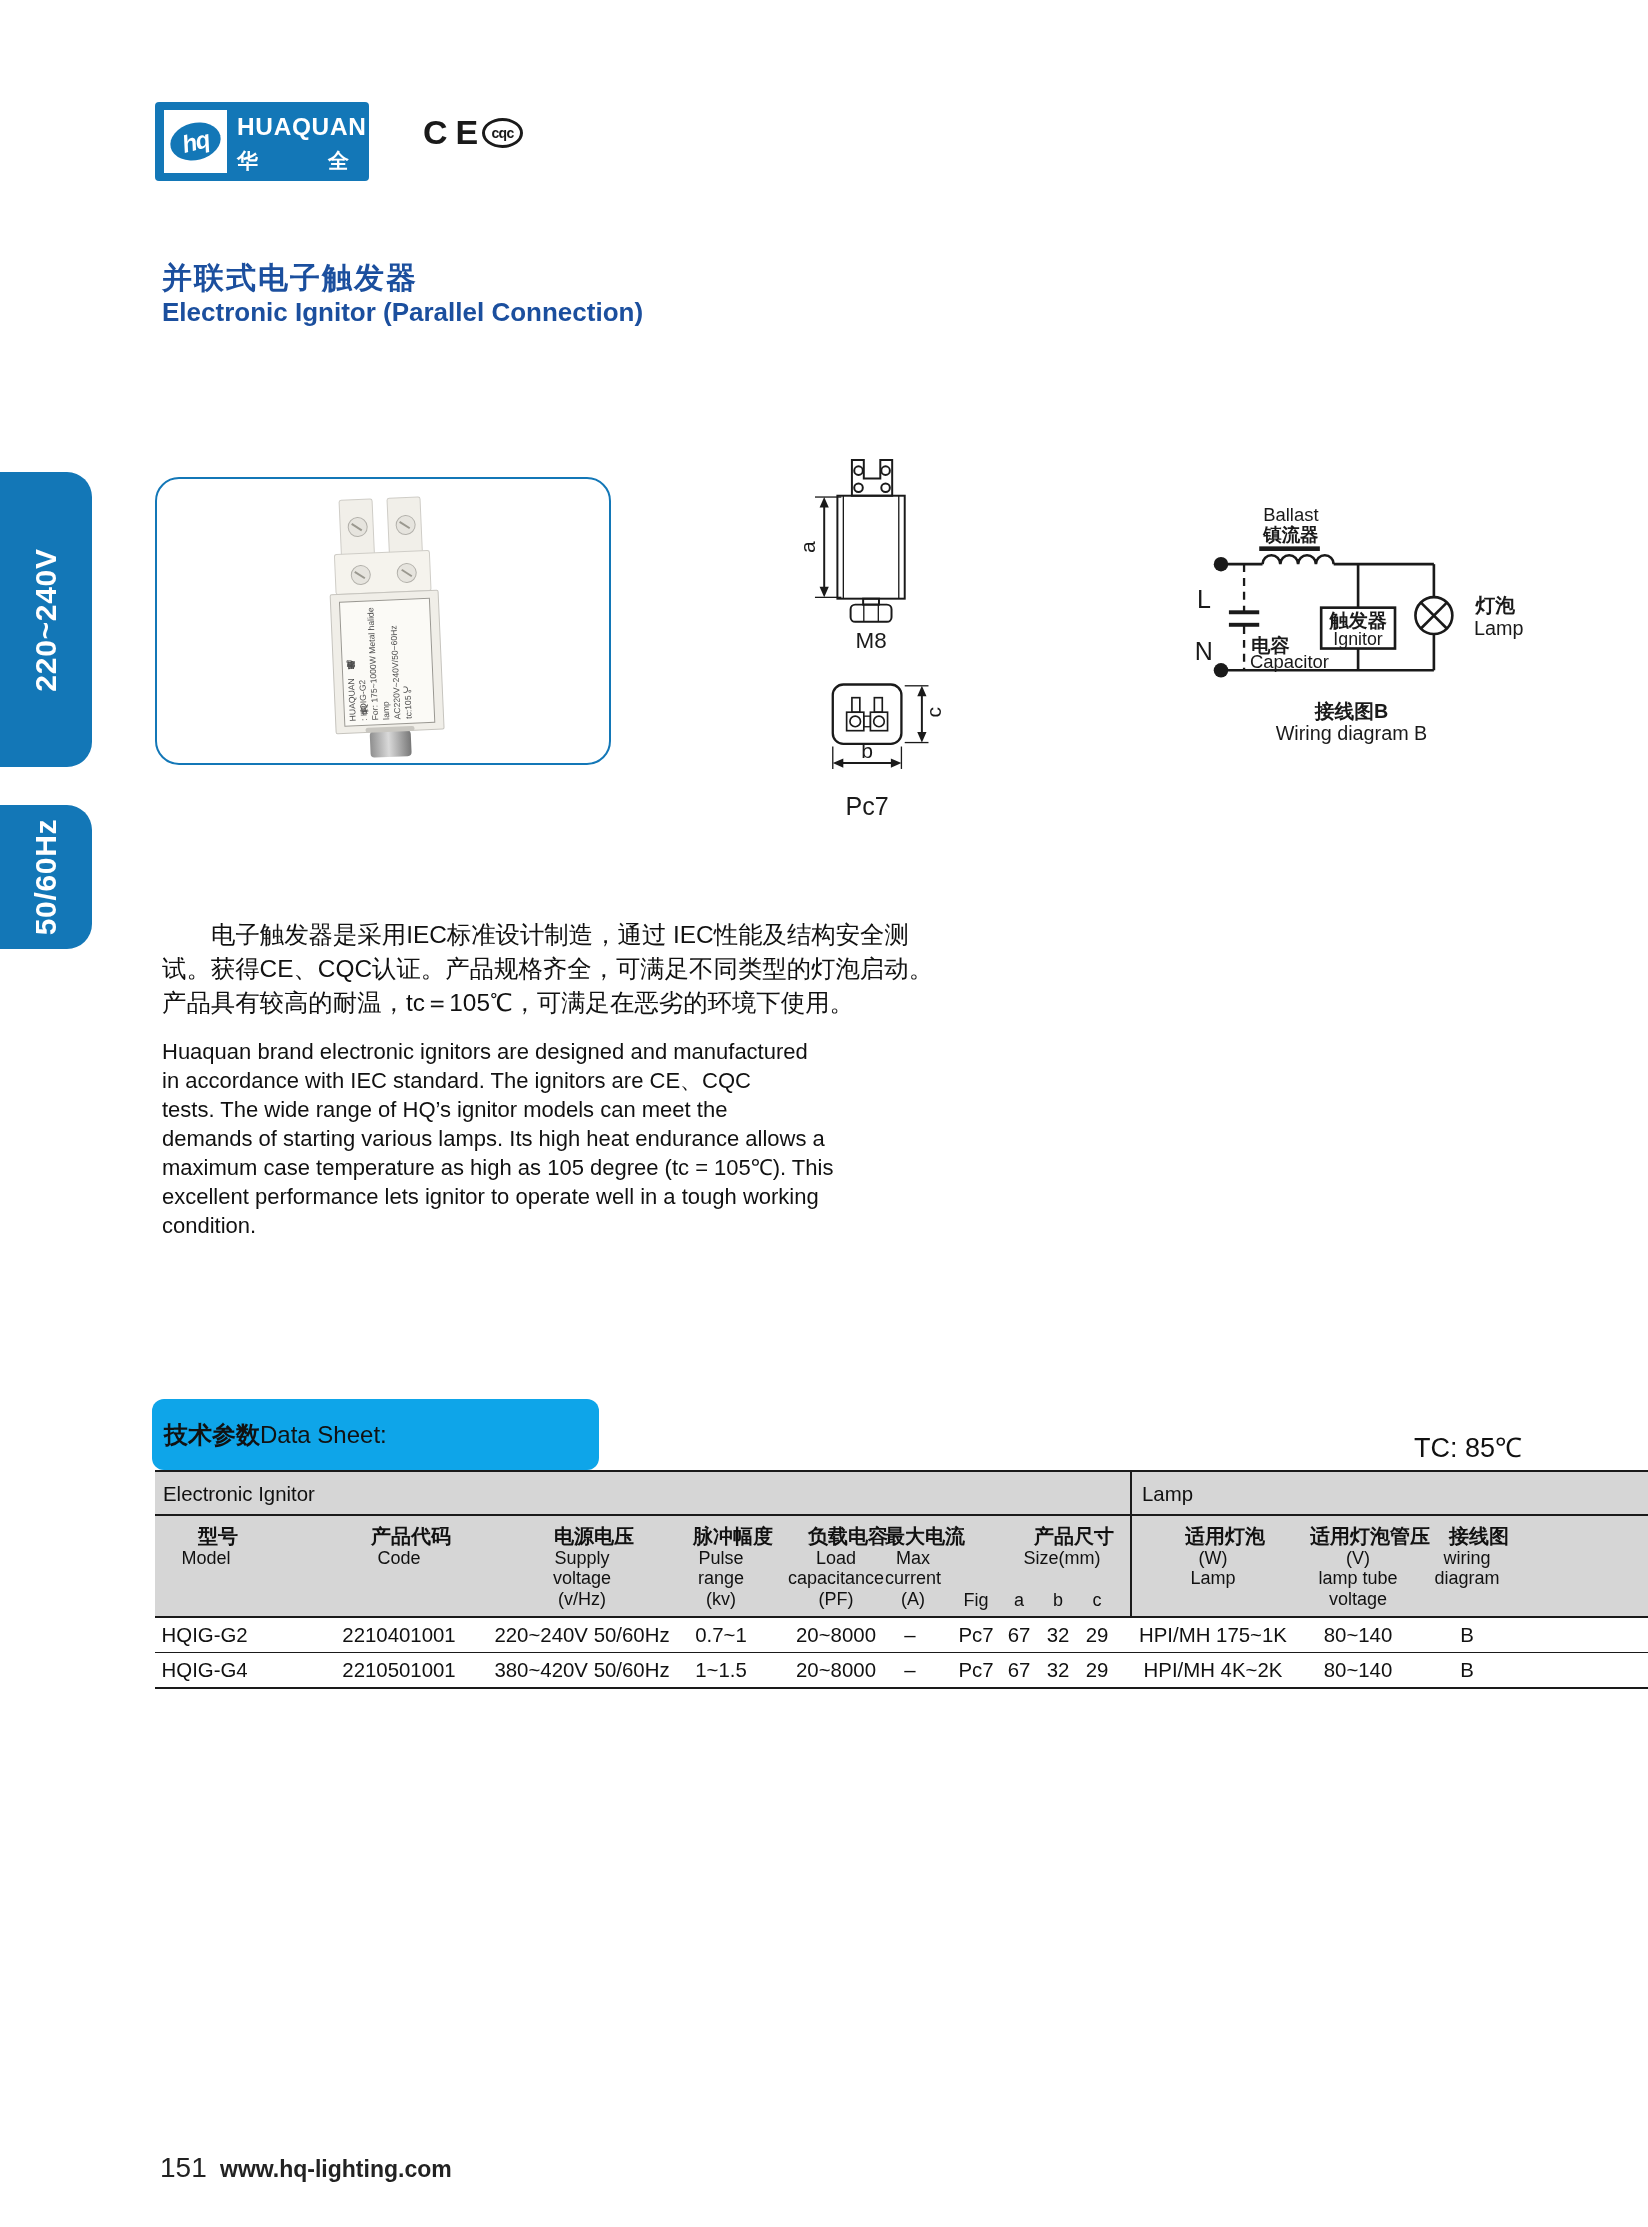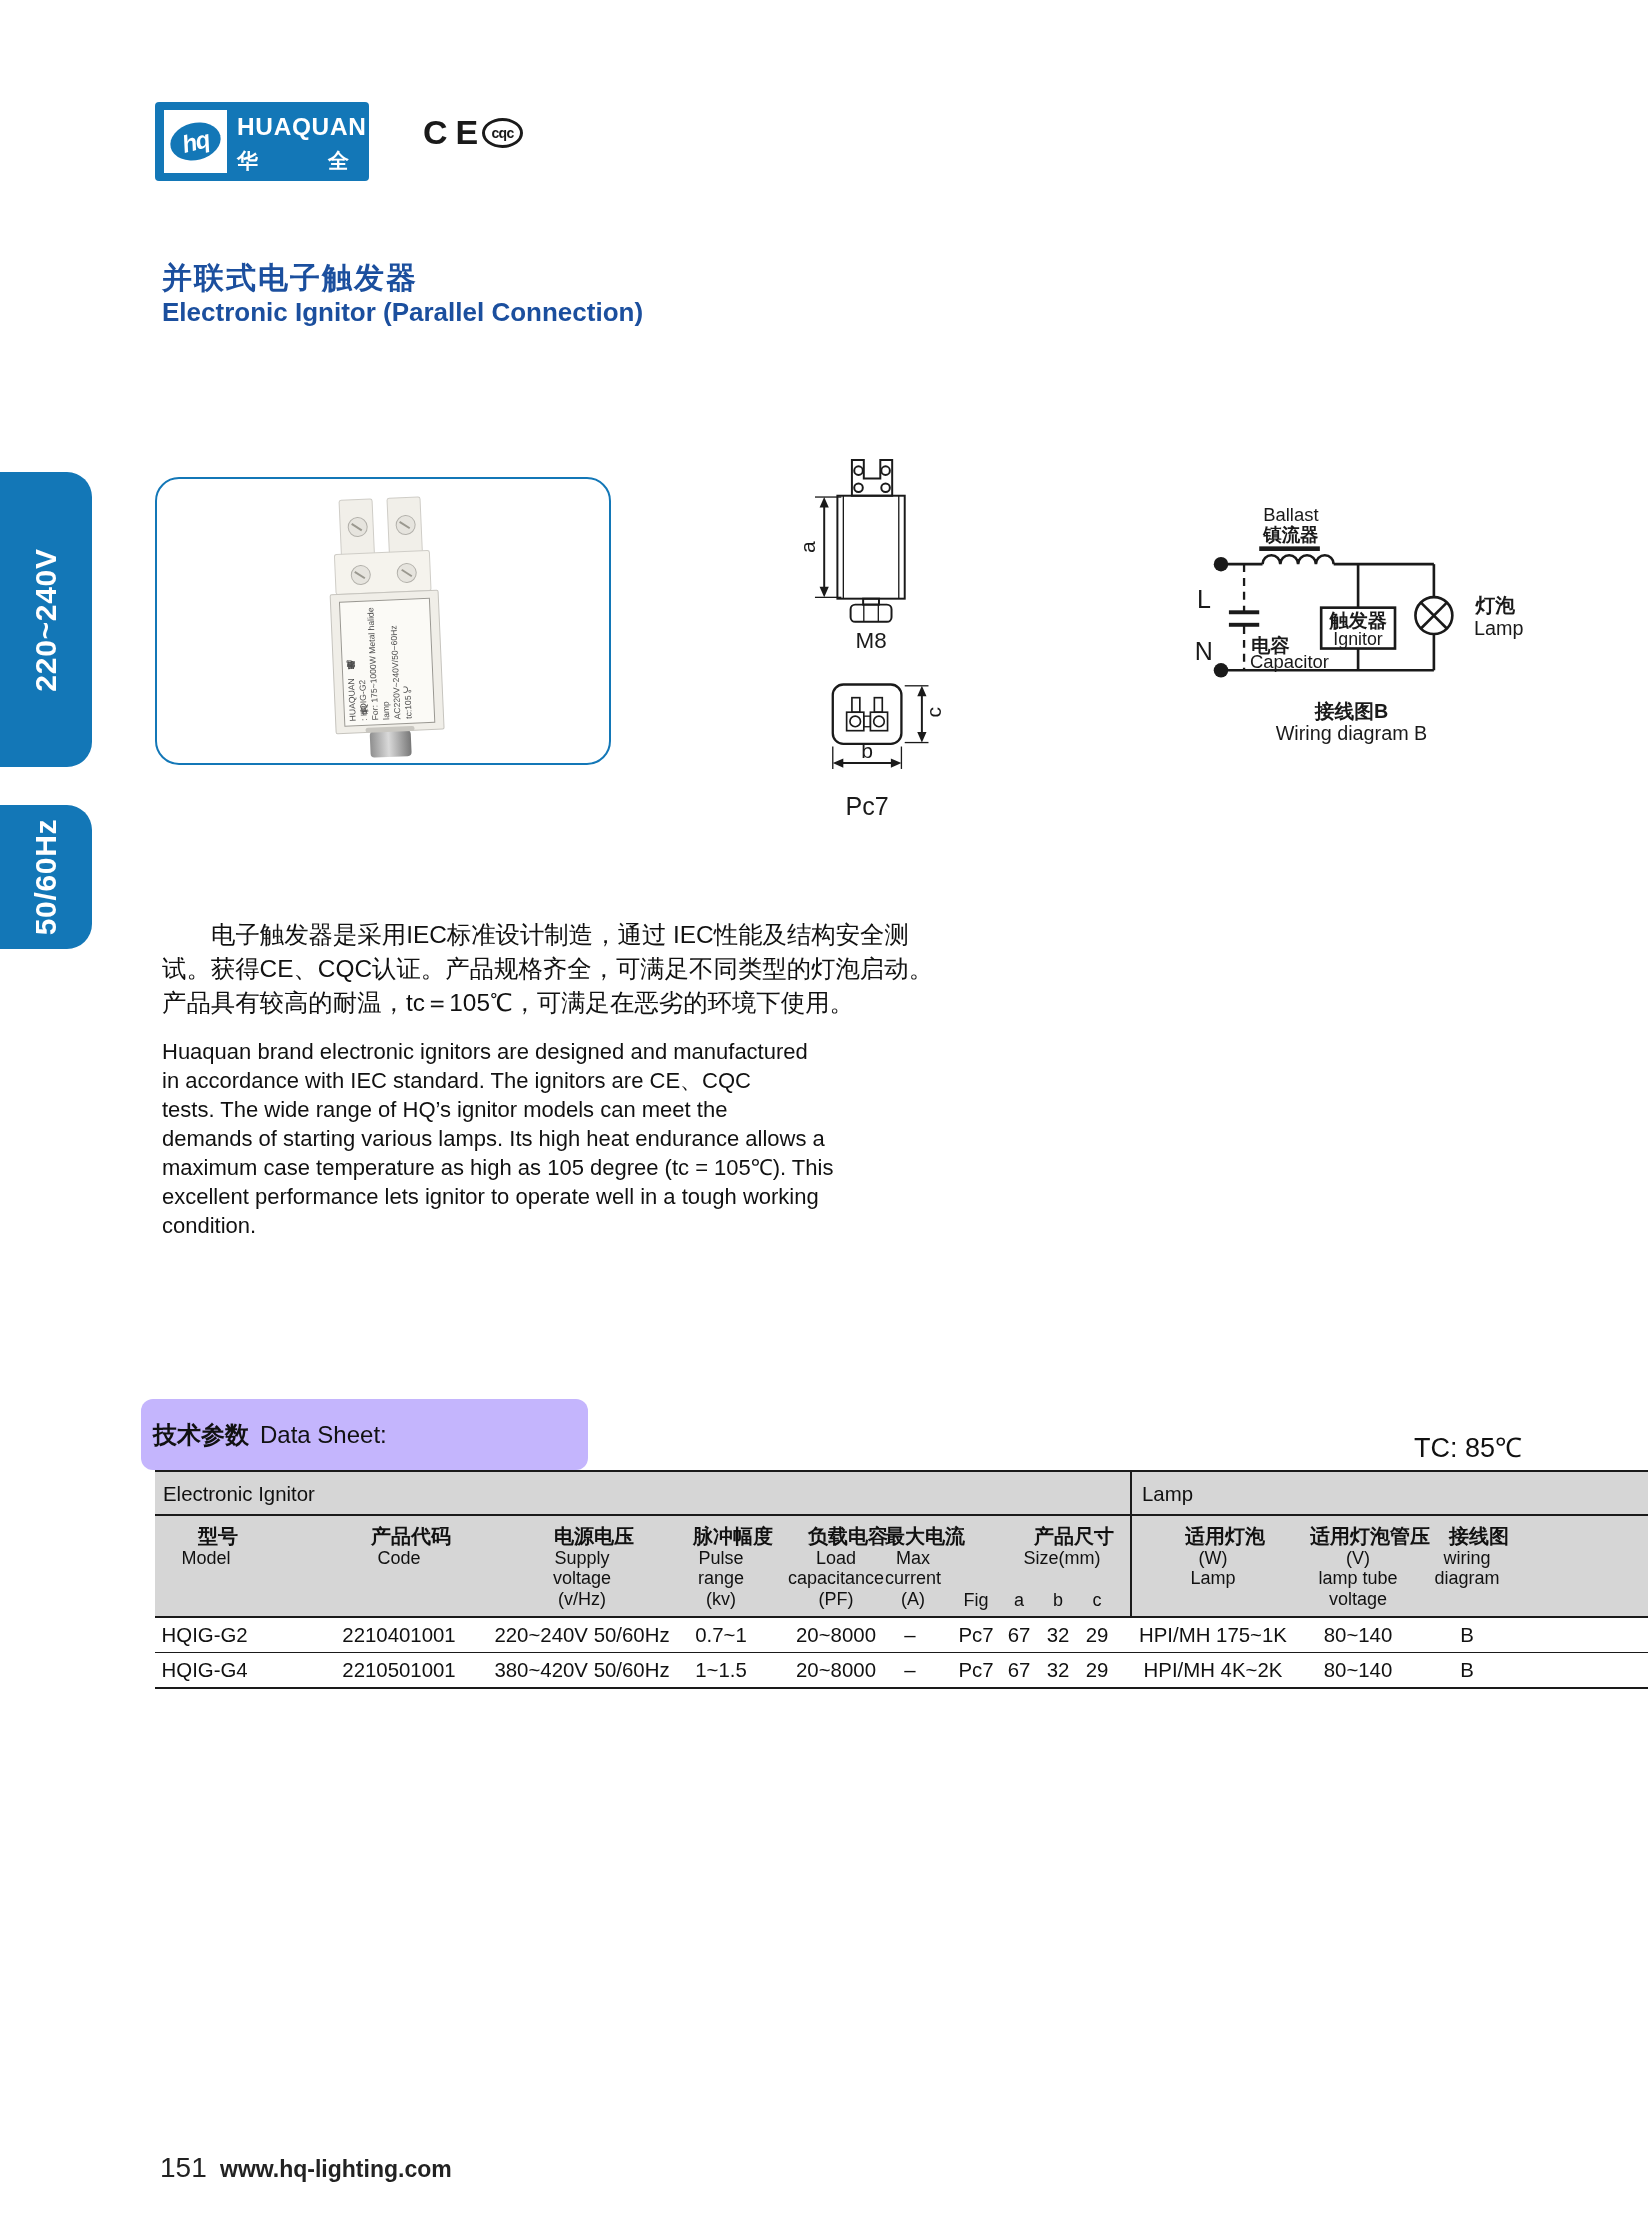--- a/index.html
+++ b/index.html
@@ -69,24 +69,24 @@
 
   
   svg text { font-family:"Liberation Sans", sans-serif; fill:#1a1a1a; }
 
   
   .para-zh { left:162px; top:918px; width:778px; font-size:24.4px; line-height:34px; color:#111; }
   .para-zh .indent { text-indent:49px; }
   .para-en { left:162px; top:1037px; width:778px; font-size:22px; line-height:29px; color:#111; }
 
   
-  .ds-box { left:141px; top:1399px; width:447px; height:71px;
-    background:#c4b5fd; border-radius:12px; display:flex; align-items:center; padding-left:12px; }
+  .ds-box { left:152px; top:1399px; width:447px; height:71px;
+    background:#0ea5e9; border-radius:12px; display:flex; align-items:center; padding-left:12px; }
   .ds-zh { font-size:24px; font-weight:bold; color:#111; }
-  .ds-en { font-size:24px; color:#111; margin-left:11px; }
+  .ds-en { font-size:24px; color:#111; margin-left:0; }
   .tc-note { left:1414px; top:1428px; font-size:27px; color:#111; }
 
   
   .tbl { left:155px; top:1470px; width:1596px; }
   .t-line { width:100%; background:#1a1a1a; }
   .t-band { position:relative; width:100%; height:42px; background:#d6d6d6; }
   .t-band span { position:absolute; top:10.6px; font-size:20.4px; color:#111; }
   .t-head { position:relative; width:100%; height:100px; background:#d6d6d6; }
   .t-vdiv { position:absolute; left:975px; top:2px; width:2px; height:146px; background:#1a1a1a; }
   .hc { position:absolute; transform:translateX(-50%); text-align:center; top:8px; }

